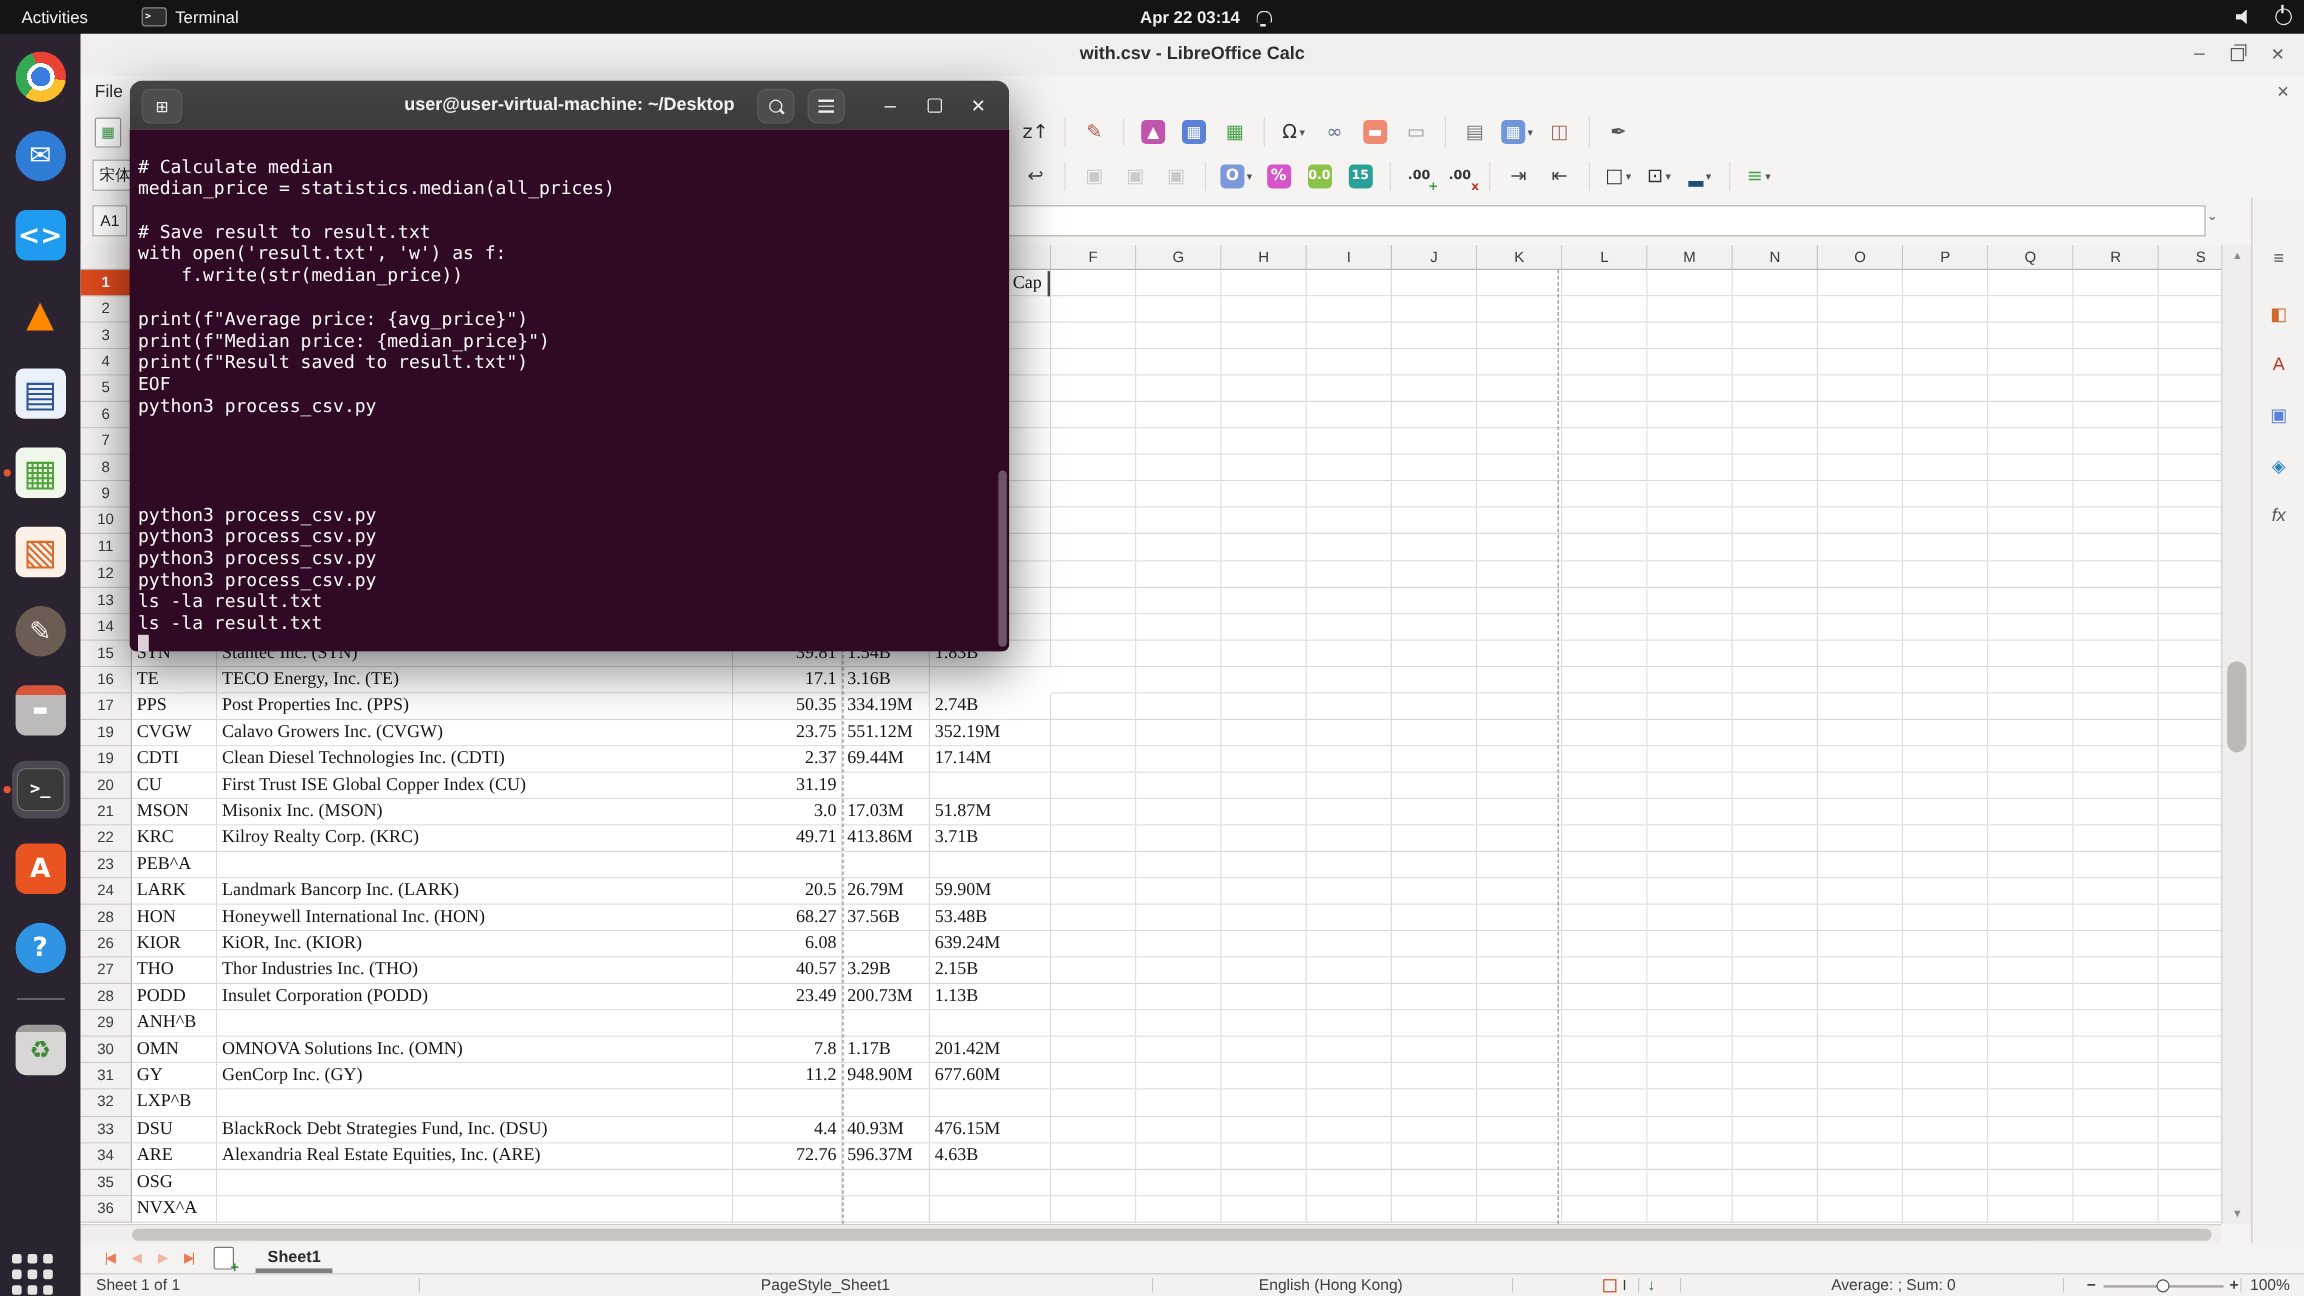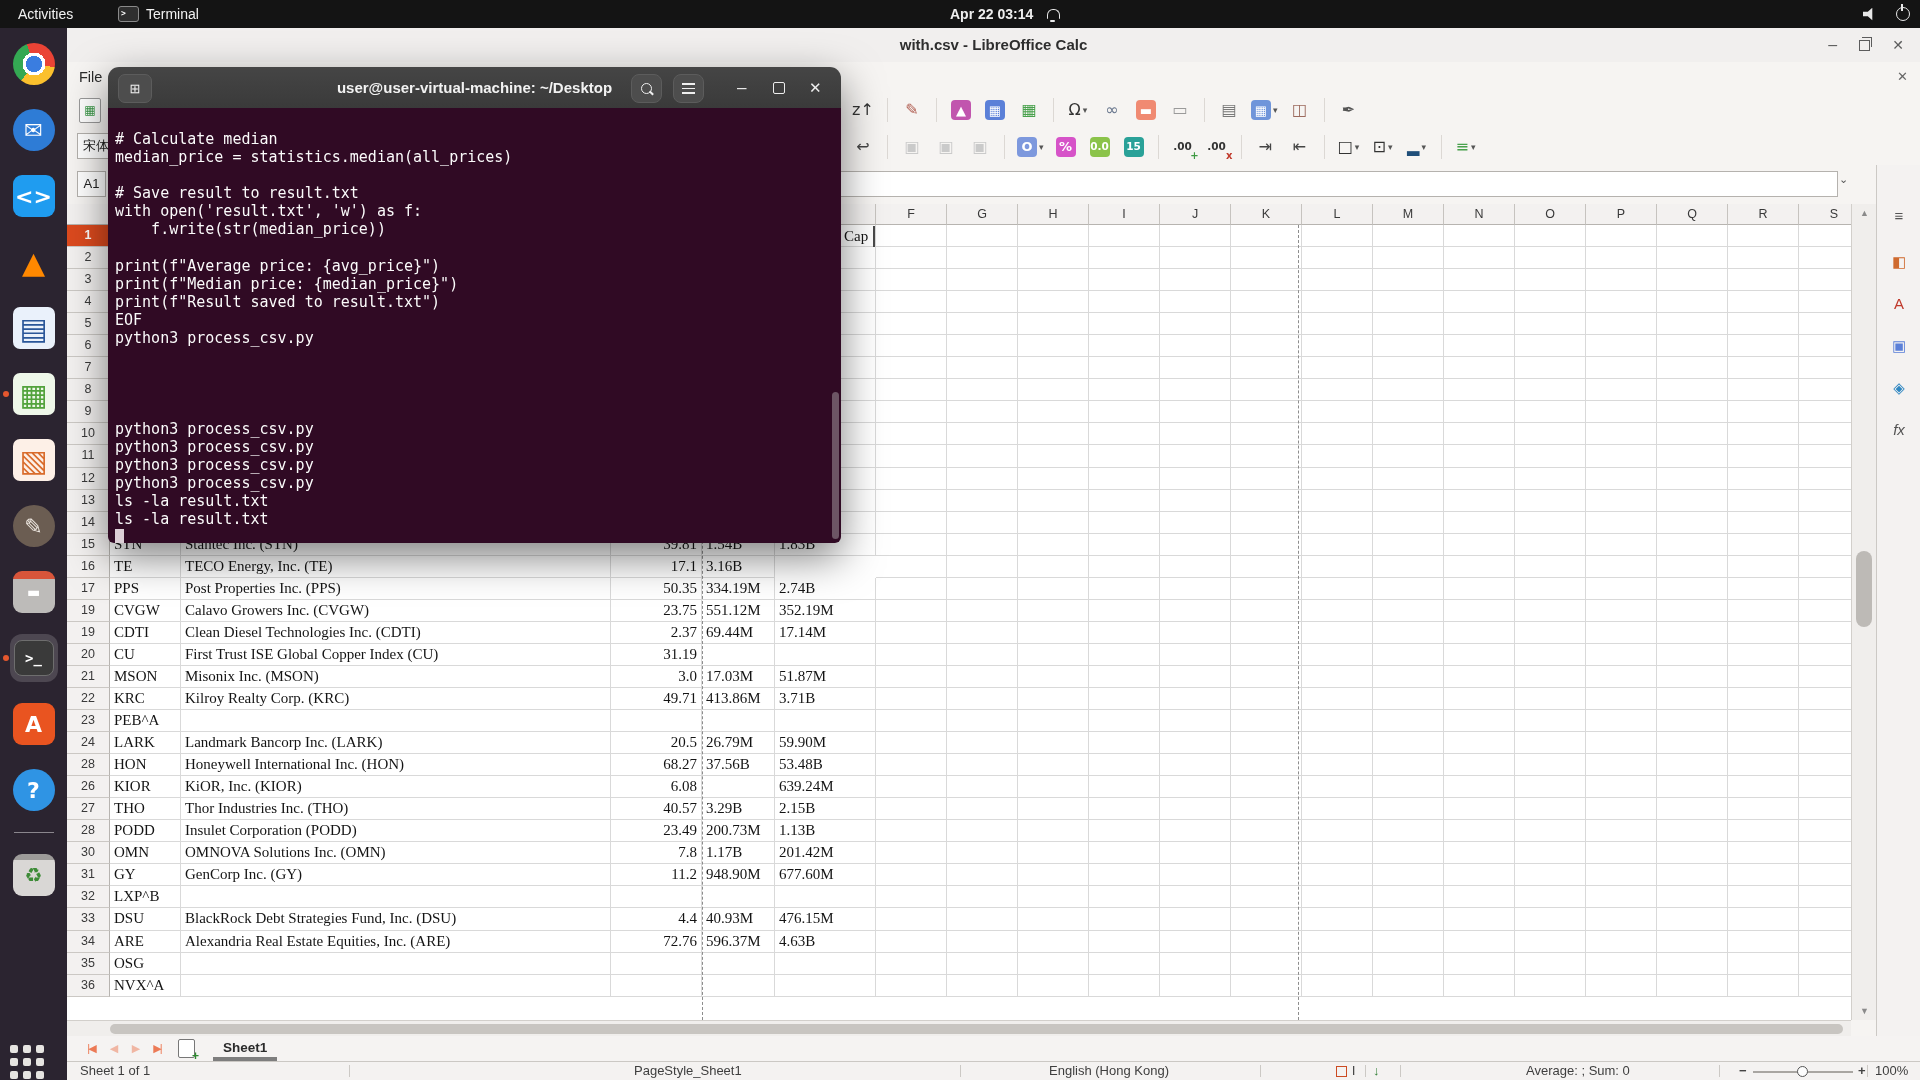--- a/index.html
+++ b/index.html
@@ -945,20 +945,42 @@
         <div class="g-cell" style="width: 71px;"></div>
         <div class="g-cell" style="width: 71px;"></div>
       </div>
       <div class="g-row" style="height: 22.05px;">
         <div class="g-rh">28</div>
         <div class="g-cell" style="width: 71px;">PODD</div>
         <div class="g-cell" style="width: 430px;">Insulet Corporation (PODD)</div>
         <div class="g-cell num" style="width: 91px;">23.49</div>
         <div class="g-cell" style="width: 73px;">200.73M</div>
         <div class="g-cell" style="width: 101px;">1.13B</div>
+        <div class="g-cell" style="width: 71px;"></div>
+        <div class="g-cell" style="width: 71px;"></div>
+        <div class="g-cell" style="width: 71px;"></div>
+        <div class="g-cell" style="width: 71px;"></div>
+        <div class="g-cell" style="width: 71px;"></div>
+        <div class="g-cell" style="width: 71px;"></div>
+        <div class="g-cell" style="width: 71px;"></div>
+        <div class="g-cell" style="width: 71px;"></div>
+        <div class="g-cell" style="width: 71px;"></div>
+        <div class="g-cell" style="width: 71px;"></div>
+        <div class="g-cell" style="width: 71px;"></div>
+        <div class="g-cell" style="width: 71px;"></div>
+        <div class="g-cell" style="width: 71px;"></div>
+        <div class="g-cell" style="width: 71px;"></div>
+      </div>
+      <div class="g-row" style="height: 22.05px;">
+        <div class="g-rh">29</div>
+        <div class="g-cell" style="width: 71px;">ANH^B</div>
+        <div class="g-cell" style="width: 430px;"></div>
+        <div class="g-cell num" style="width: 91px;"></div>
+        <div class="g-cell" style="width: 73px;"></div>
+        <div class="g-cell" style="width: 101px;"></div>
         <div class="g-cell" style="width: 71px;"></div>
         <div class="g-cell" style="width: 71px;"></div>
         <div class="g-cell" style="width: 71px;"></div>
         <div class="g-cell" style="width: 71px;"></div>
         <div class="g-cell" style="width: 71px;"></div>
         <div class="g-cell" style="width: 71px;"></div>
         <div class="g-cell" style="width: 71px;"></div>
         <div class="g-cell" style="width: 71px;"></div>
         <div class="g-cell" style="width: 71px;"></div>
         <div class="g-cell" style="width: 71px;"></div>

